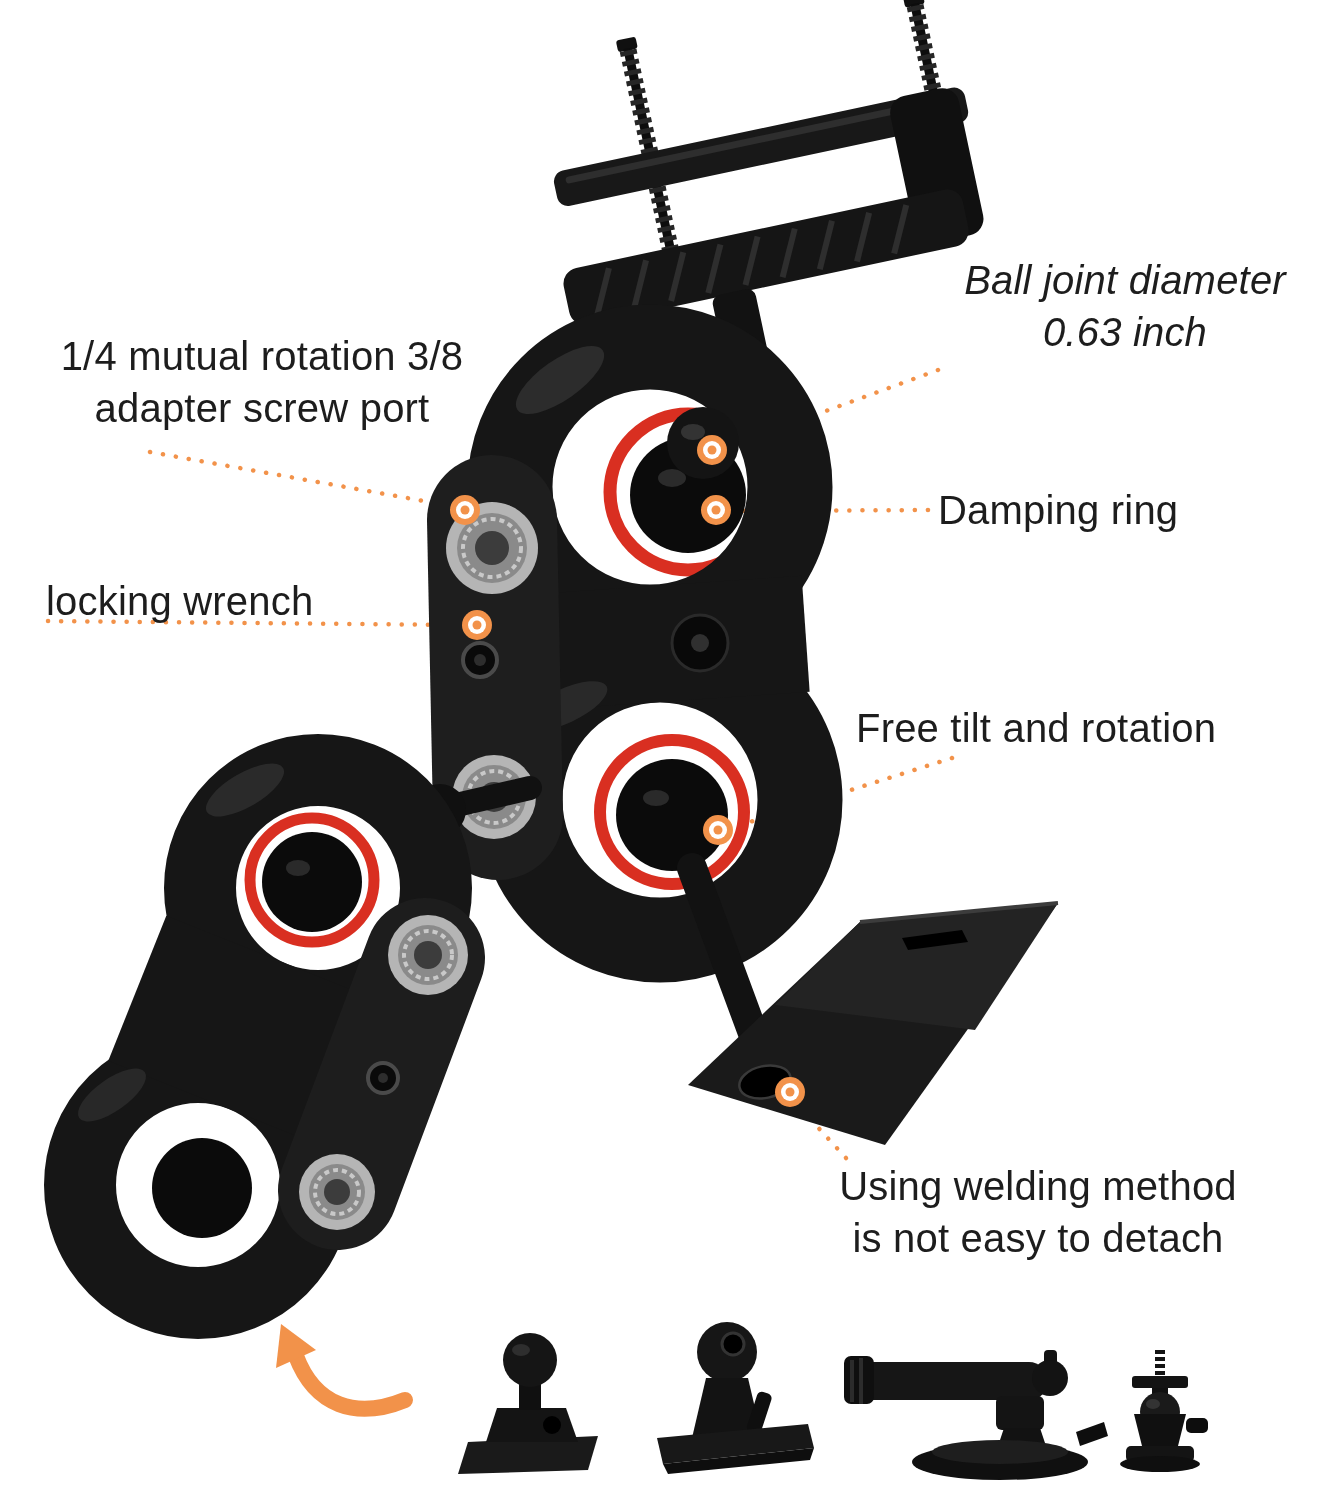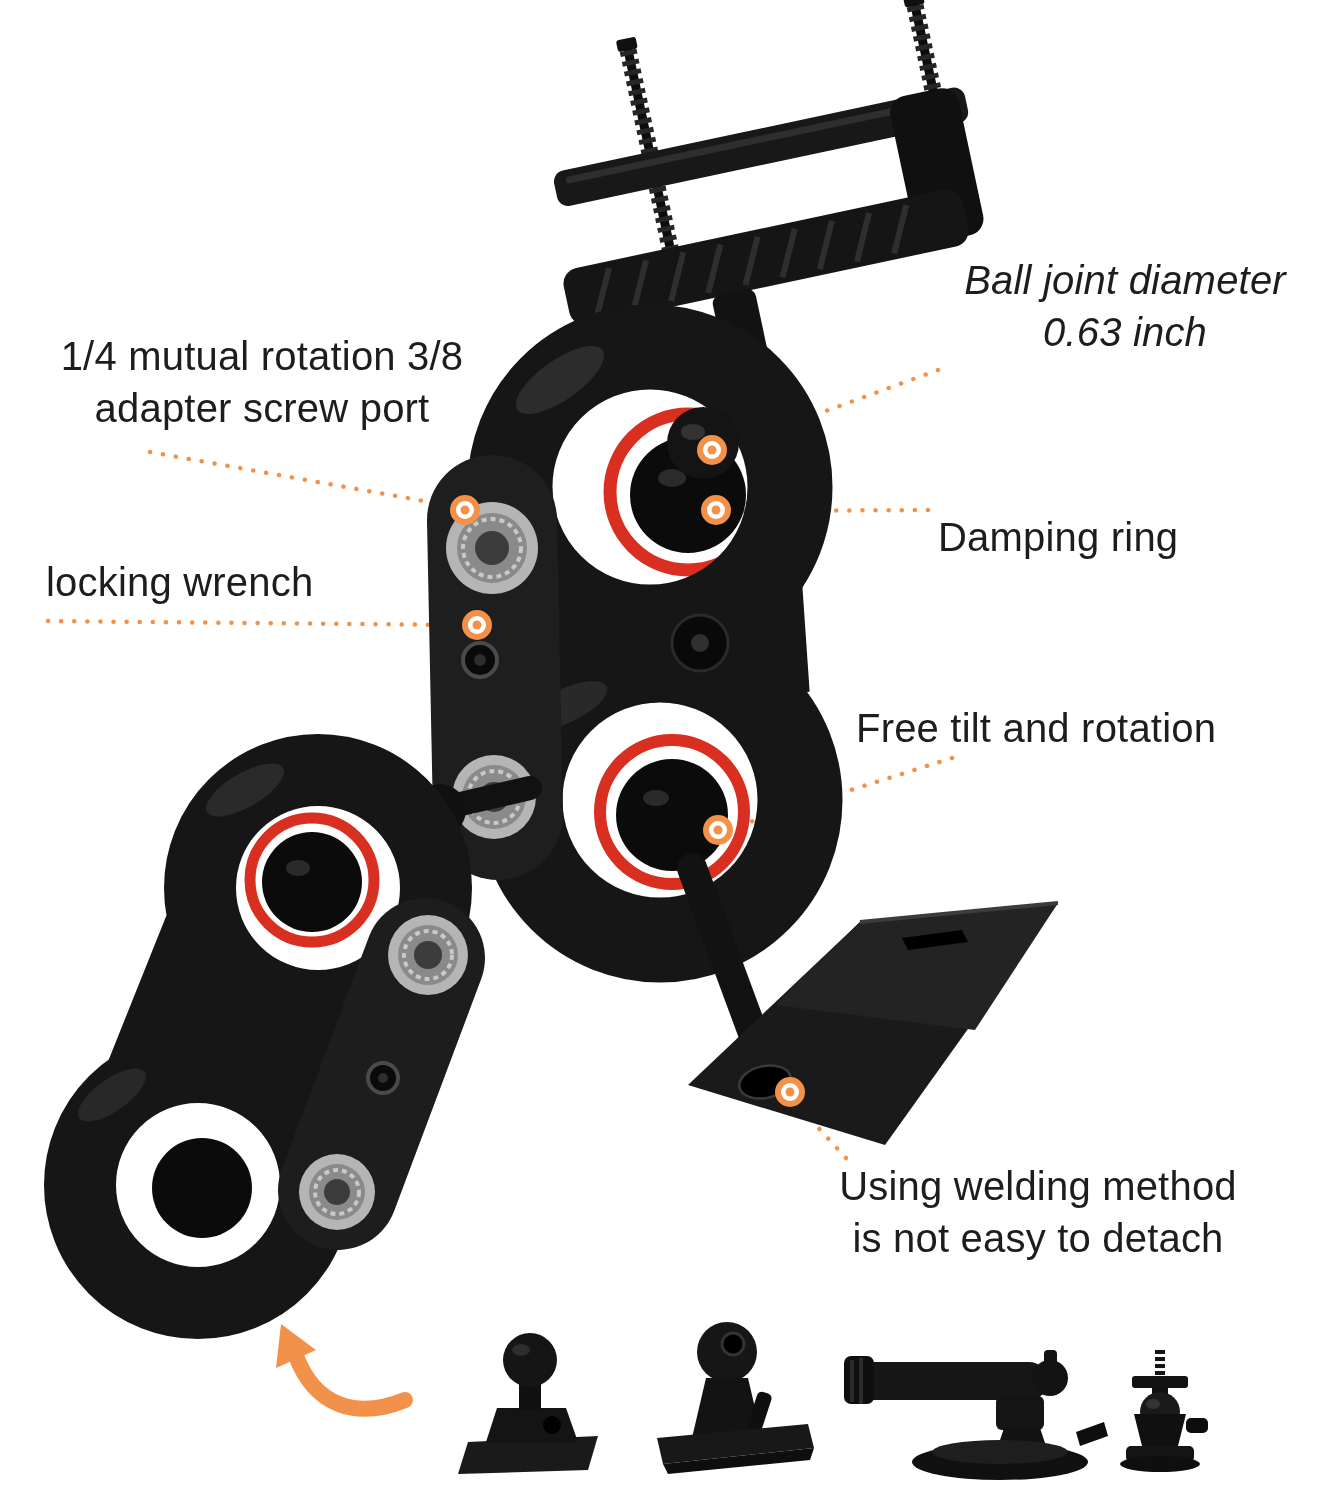--- a/index.html
+++ b/index.html
@@ -7,23 +7,23 @@
     position:relative; width:1328px; height:1500px; background:#ffffff;
     font-family:"Liberation Sans", sans-serif; overflow:hidden;
   }
   .art { position:absolute; left:0; top:0; width:1328px; height:1500px; }
   .label {
     position:absolute; color:#1d1d1d; font-size:40px; line-height:1.3;
     white-space:pre-line; letter-spacing:0.2px; z-index:5;
   }
   .label.center { text-align:center; }
   #label-adapter   { left:0;    top:330;  width:492px;margin-left:16px; }
-  #label-locking   { left:46px; top:556px; width:420px; }
+  #label-locking   { left:46px; top:575px; width:420px; }
   #label-balljoint { left:925px; top:254px; width:400px;font-style:italic; }
-  #label-damping   { left:938px; top:511px; width:380px; }
+  #label-damping   { left:938px; top:484px; width:380px; }
   #label-freetilt  { left:856px; top:702px; width:460px; }
   #label-welding   { left:800px; top:1160px; width:476px; }
   #label-adapter   { left:0px;  top:330px; }
 </style>
 </head>
 <body>
 
 <div class="stage">
 
   <svg class="art" viewBox="0 0 1328 1500">

